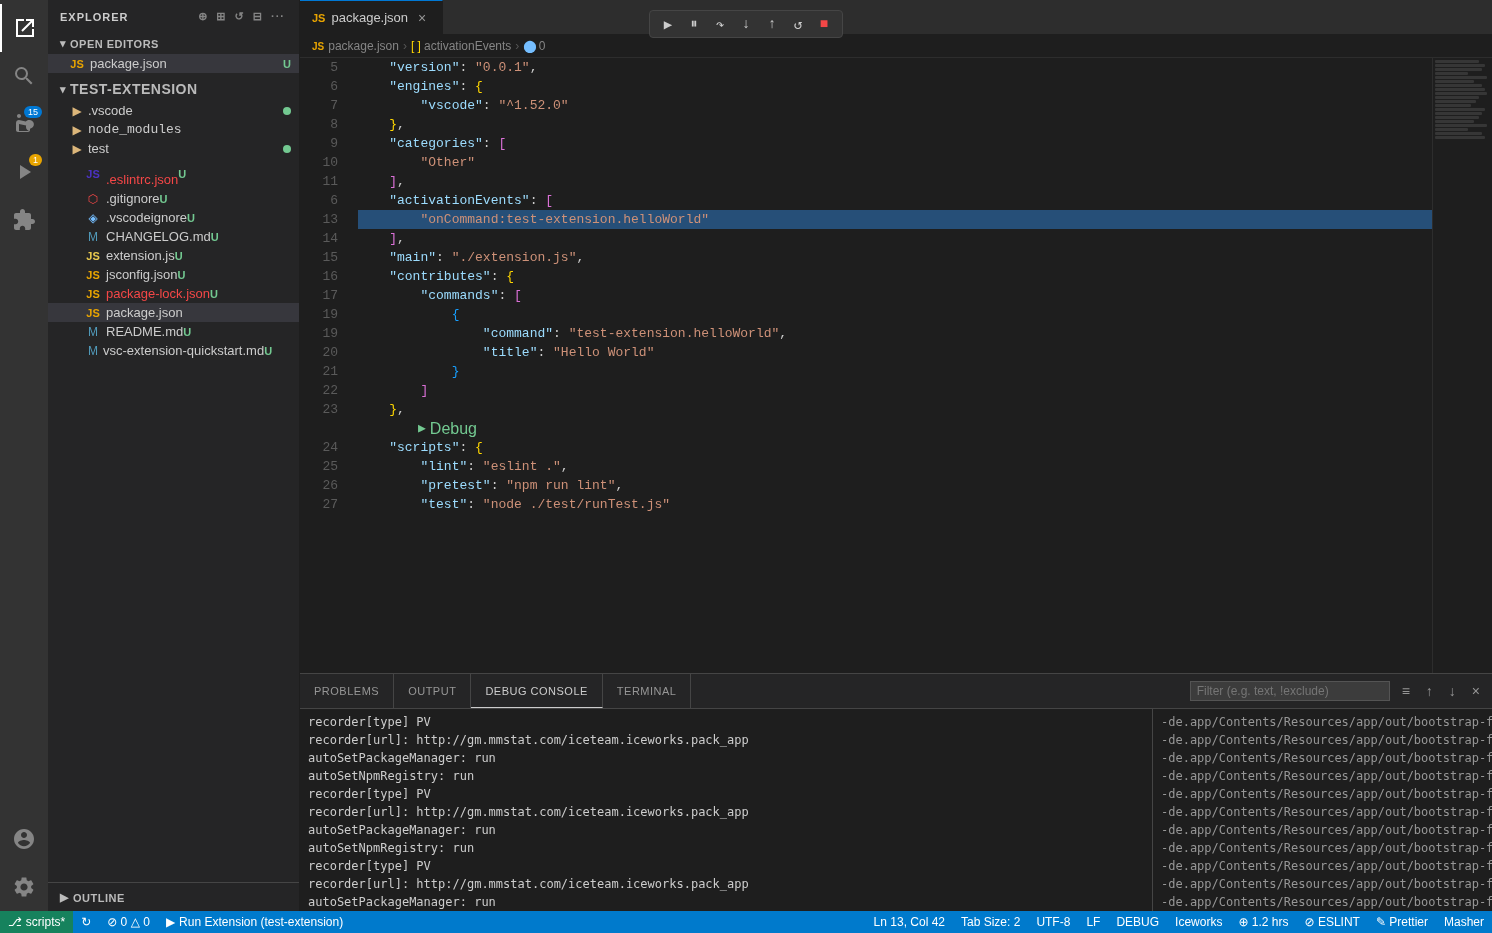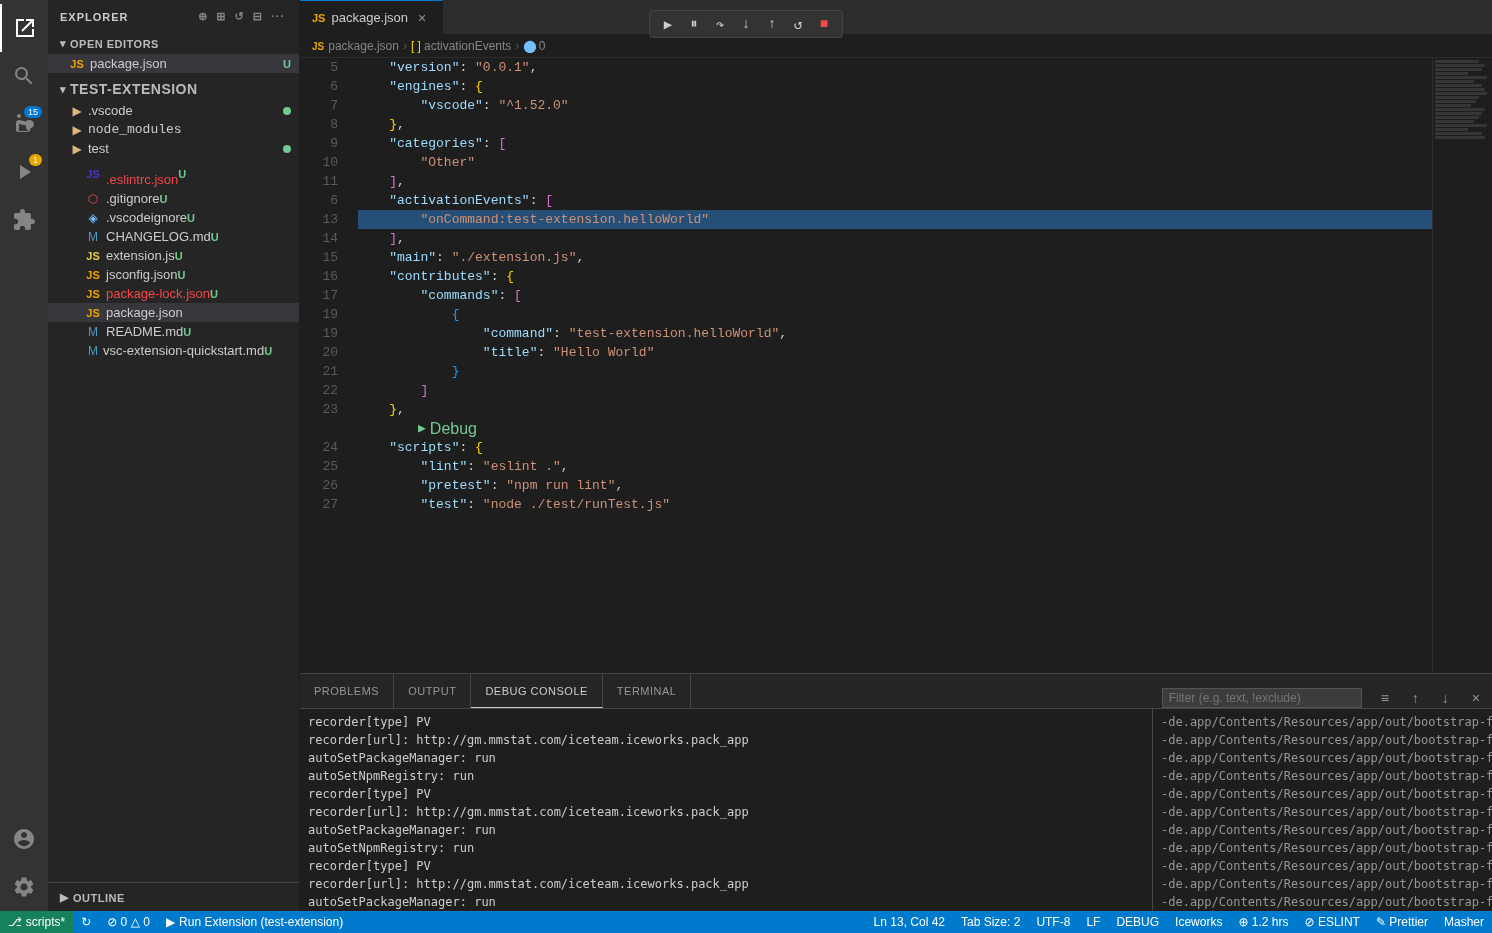--- a/index.html
+++ b/index.html
@@ -320,23 +320,23 @@
       letter-spacing: 0.5px;
       border-right: 1px solid #454545;
     }
     .panel-tab.active {
       color: #cccccc;
       border-bottom: 1px solid #cccccc;
     }
     .panel-tab-actions {
       margin-left: auto;
       display: flex;
-      align-items: flex-end;
+      align-items: center;
       padding: 0 8px;
-      gap: 15px;
+      gap: 8px;
     }
     .panel-tab-actions input {
       background: #3c3c3c;
       border: 1px solid #545454;
       color: #cccccc;
       padding: 2px 6px;
       font-size: 12px;
       width: 200px;
       outline: none;
       font-family: sans-serif;

